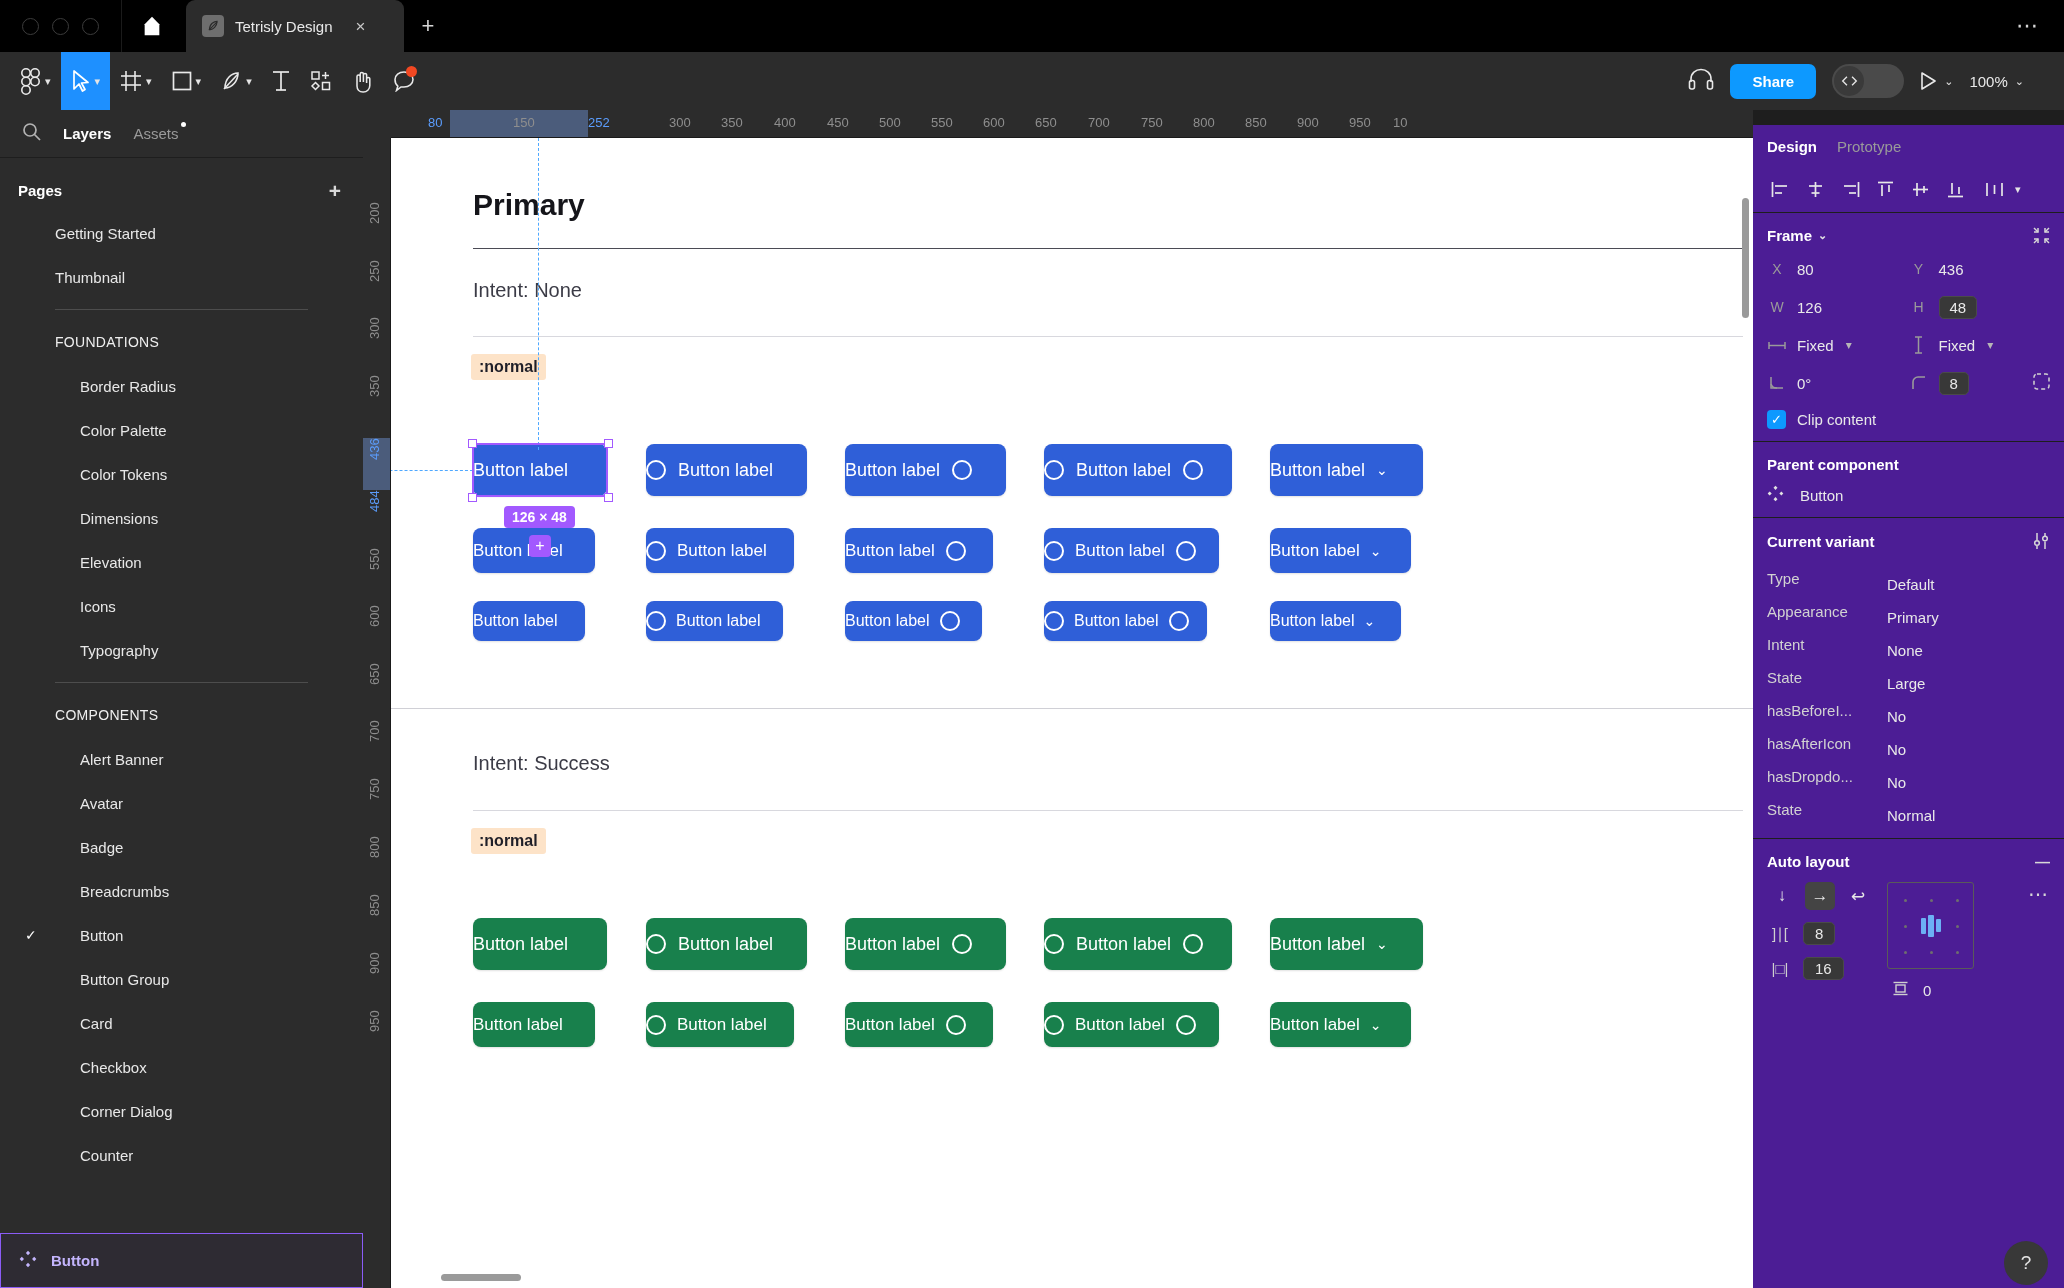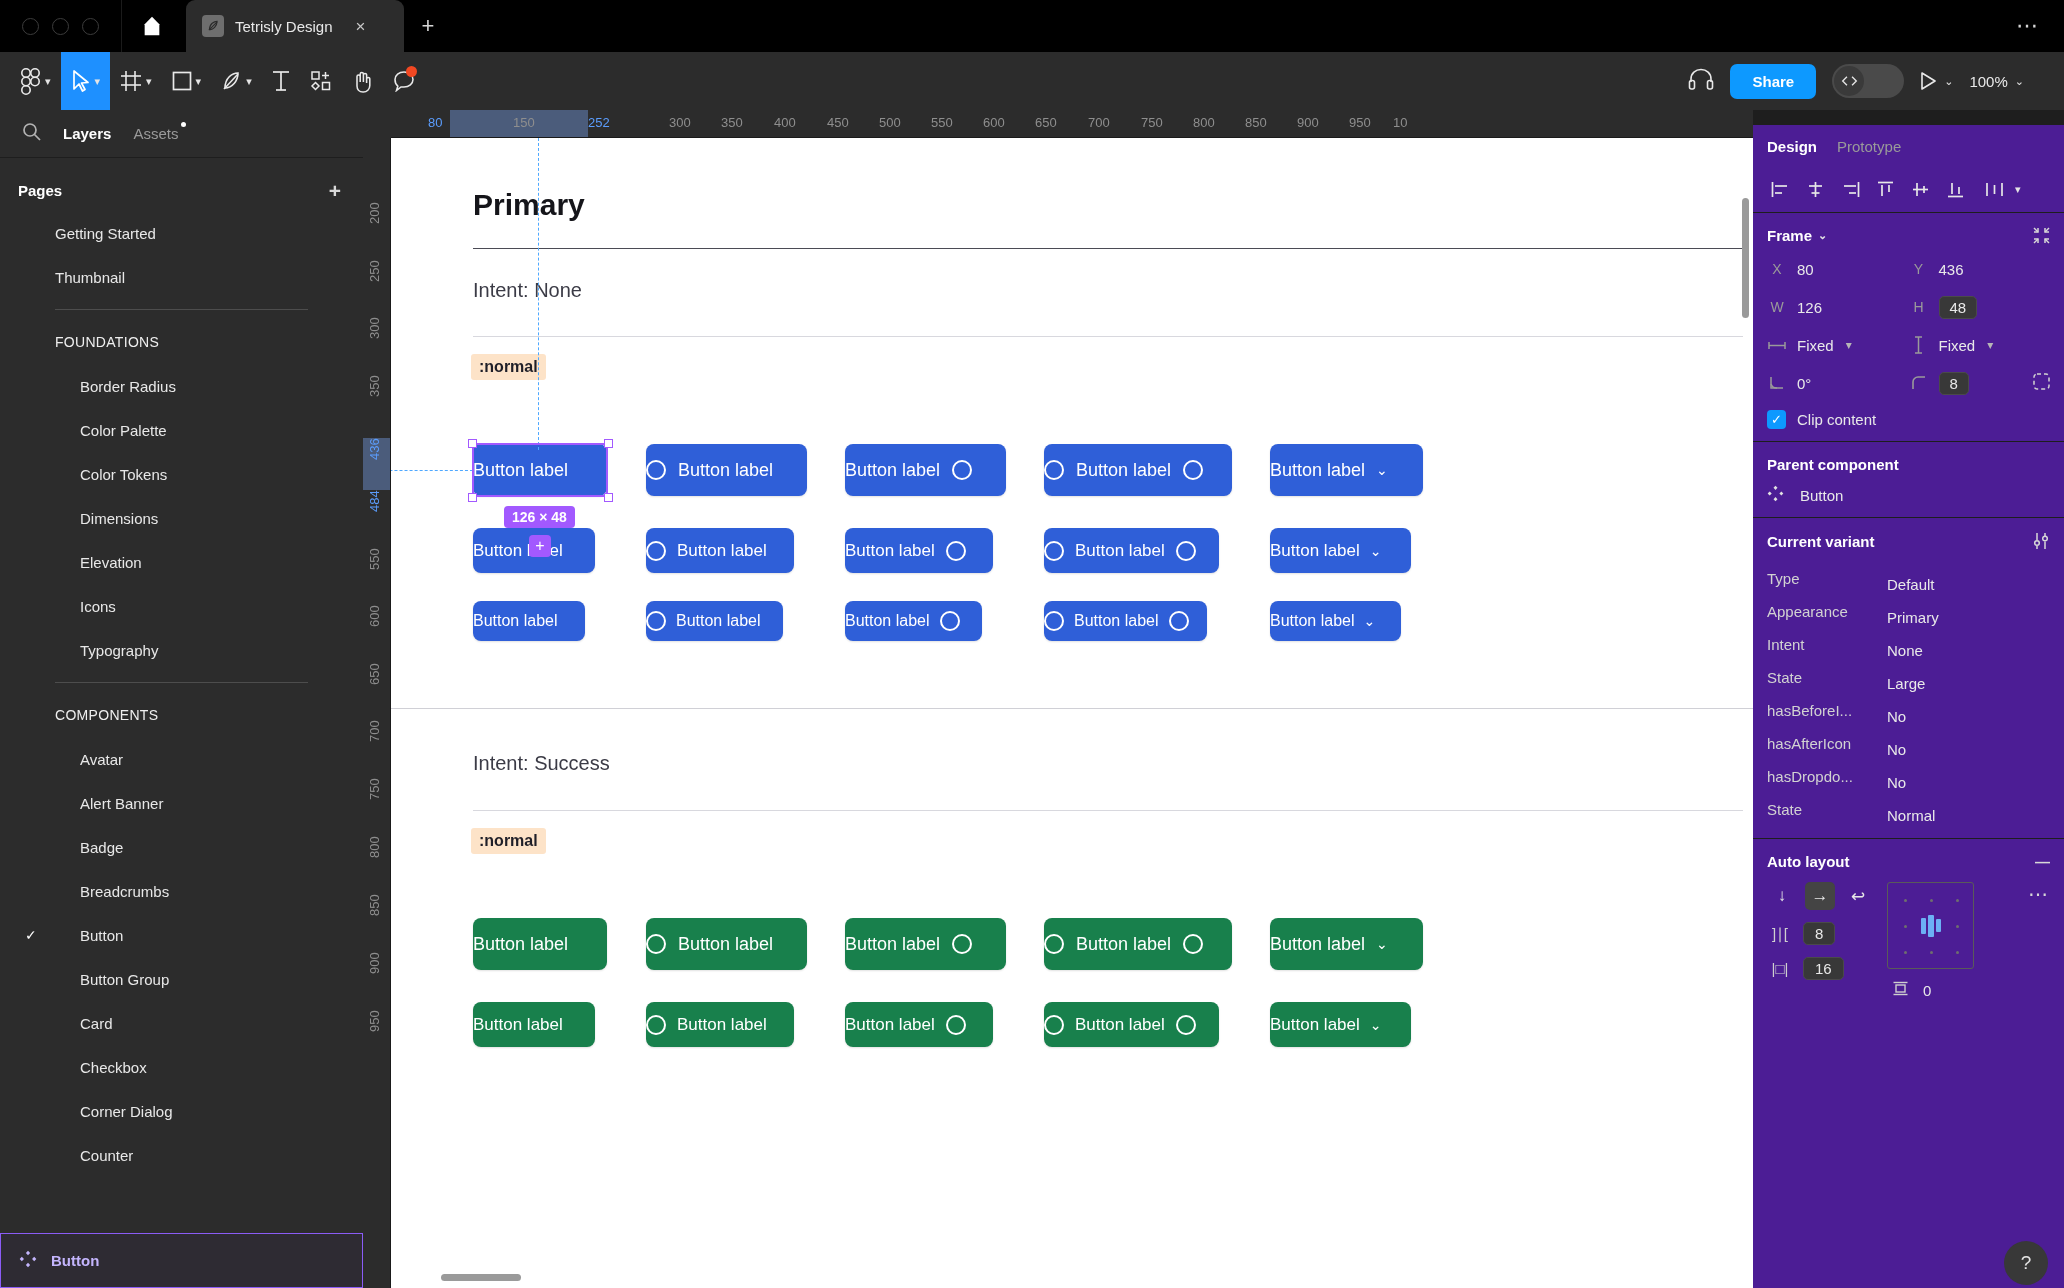--- a/index.html
+++ b/index.html
@@ -413,24 +413,24 @@
           <span>Icons</span>
         </div>
         <div class="prow indent2">
           <span>Typography</span>
         </div>
         <div class="hr"></div>
         <div class="prow cat">
           <span>COMPONENTS</span>
         </div>
         <div class="prow indent2">
+          <span>Alert Banner</span>
+        </div>
+        <div class="prow indent2">
           <span>Avatar</span>
-        </div>
-        <div class="prow indent2">
-          <span>Alert Banner</span>
         </div>
         <div class="prow indent2">
           <span>Badge</span>
         </div>
         <div class="prow indent2">
           <span>Breadcrumbs</span>
         </div>
         <div class="prow indent2">
           <span class="chk">✓</span>
           <span>Button</span>

